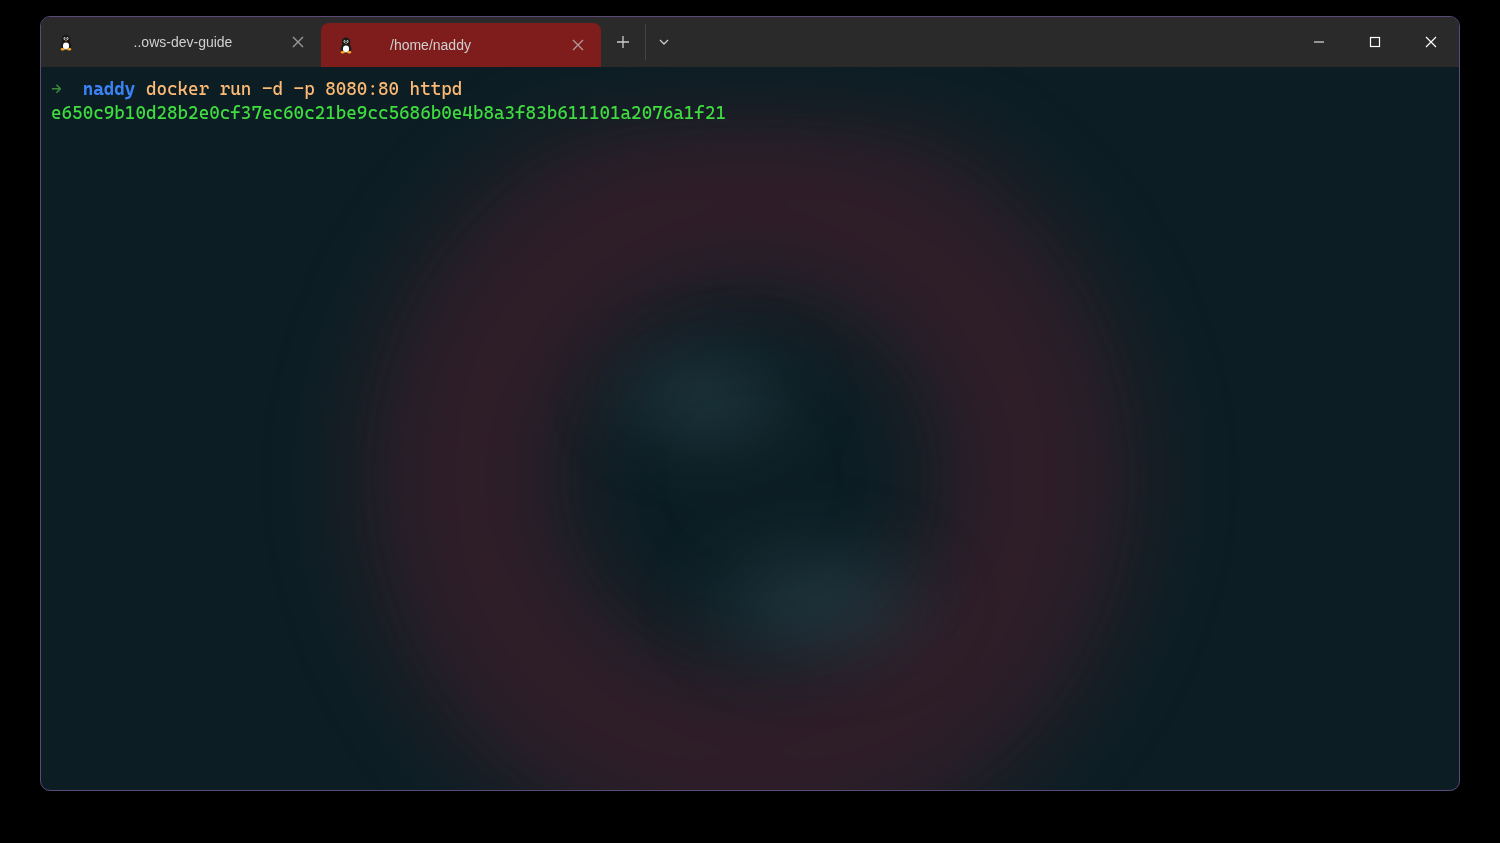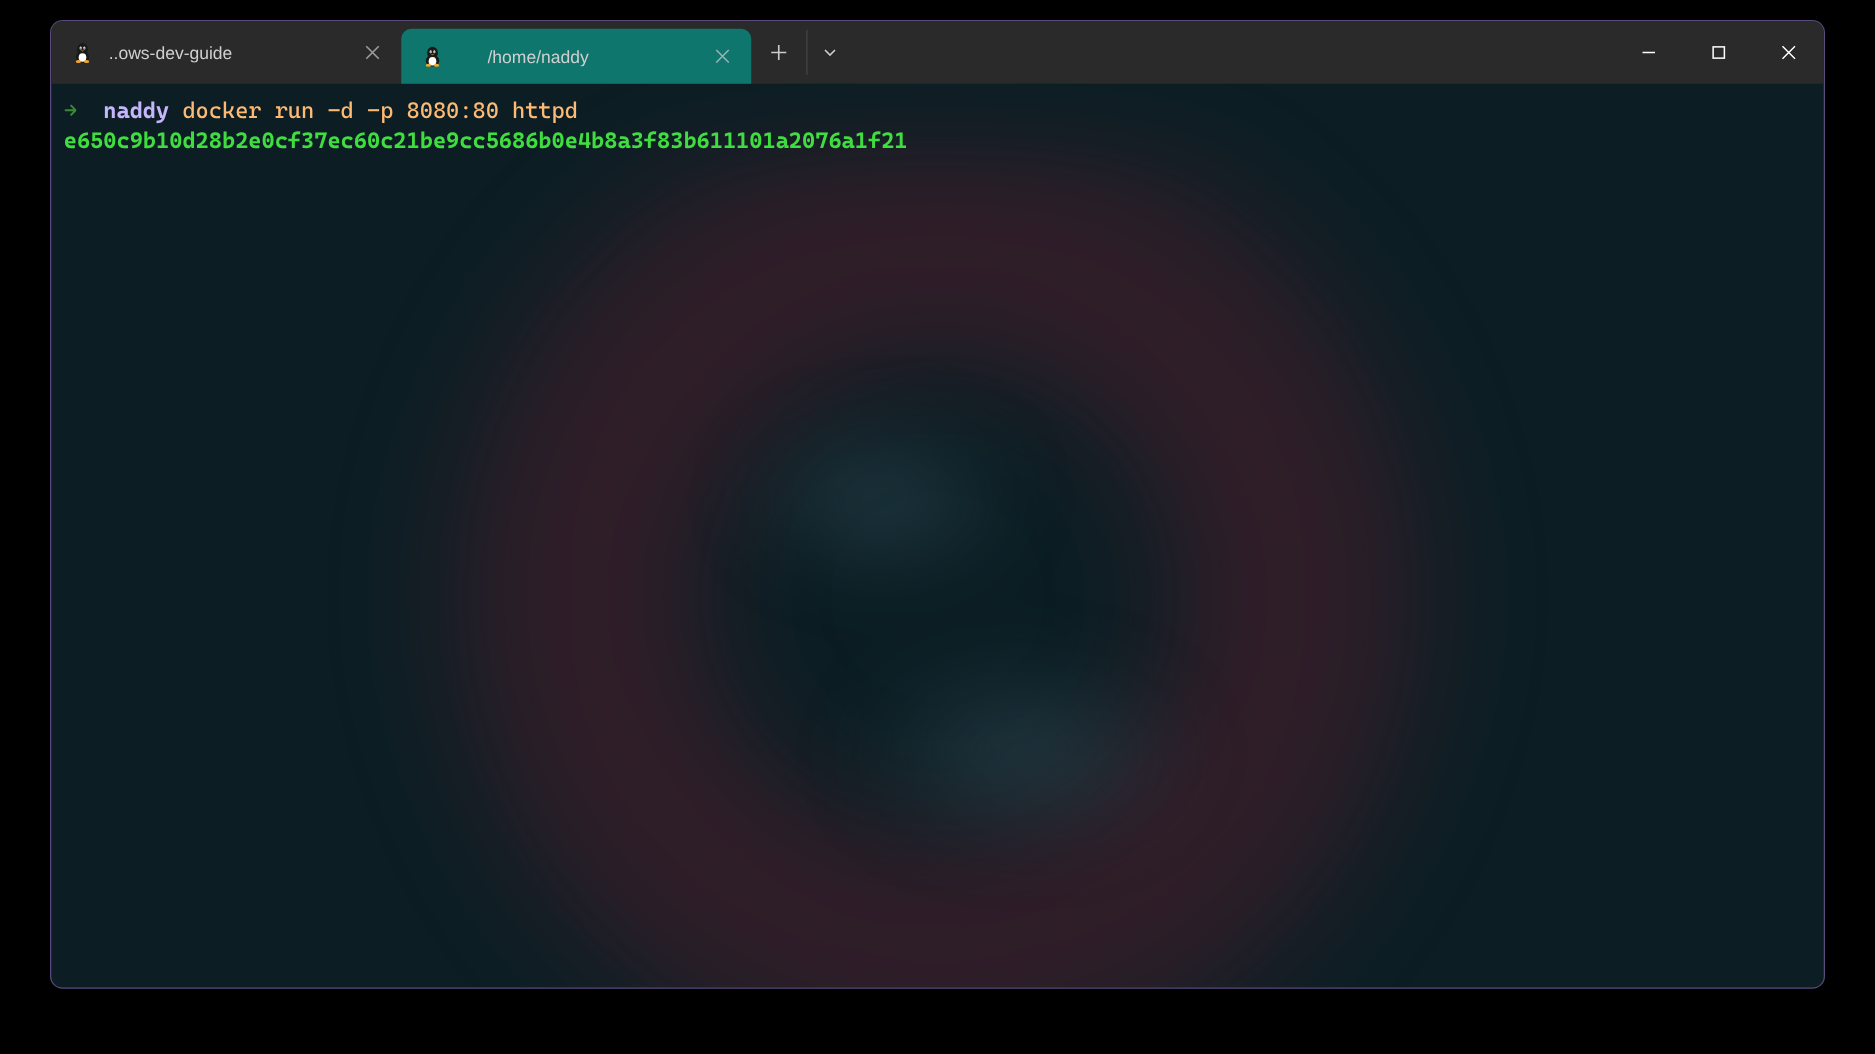--- a/index.html
+++ b/index.html
@@ -53,24 +53,25 @@
       color: #d0d0d0;
       font-size: 14px;
       font-family: 'Segoe UI', sans-serif;
       min-width: 280px;
       cursor: pointer;
       position: relative;
     }
 
     .tab.inactive {
       background: transparent;
+      text-align: center;
     }
     
     .tab.active {
-      background: #0f766e;
+      background: #7f1d1d;
       border-top-left-radius: 8px;
       border-top-right-radius: 8px;
       margin-top: 6px;
       height: 44px;
       gap: 35px;
     }
 
     .tab .tux-icon {
       width: 18px;
       height: 18px;
@@ -180,31 +181,30 @@
       font-family: 'Cascadia Code', 'Consolas', monospace;
       position: relative;
       z-index: 1;
     }
 
     .arrow {
       color: #3a8a3a;
     }
 
     .host {
-      color: #c4b5fd;
+      color: #3b82f6;
       font-weight: bold;
     }
 
     .cmd {
       color: #fdba74;
     }
 
     .output {
       color: #40dd40;
-      font-weight: bold;
     }
 
     .cursor {
       display: inline-block;
       width: 2px;
       height: 21px;
       background: #e0d870;
       vertical-align: text-bottom;
       margin-left: 2px;
       animation: blink 1s step-start infinite;

